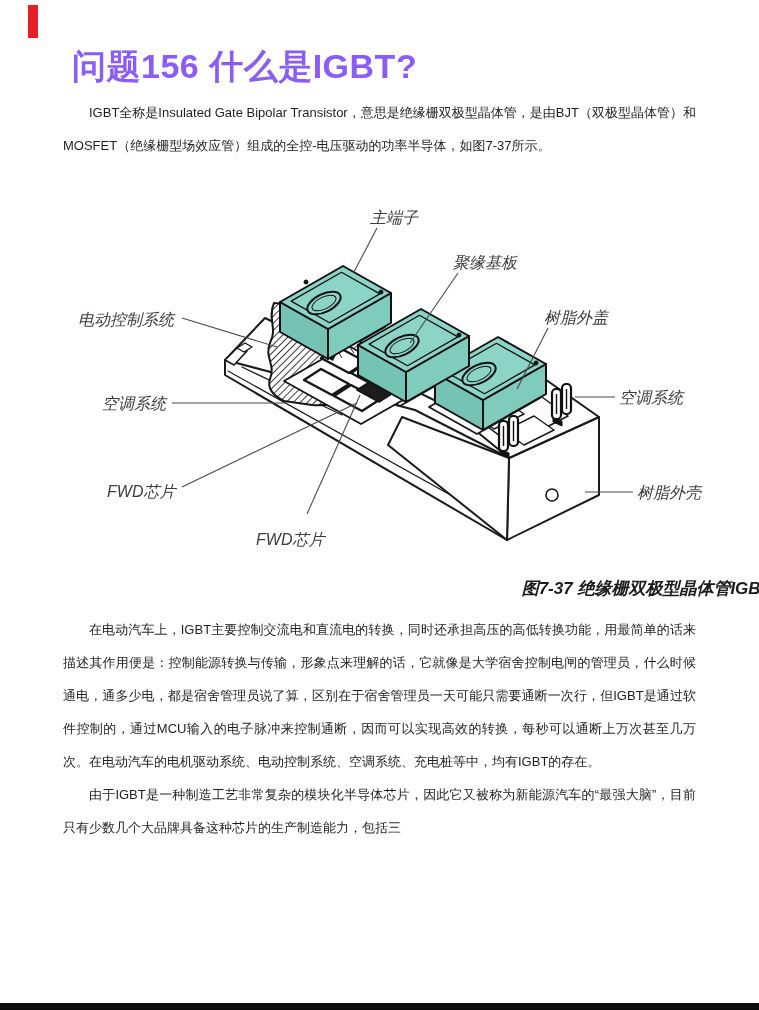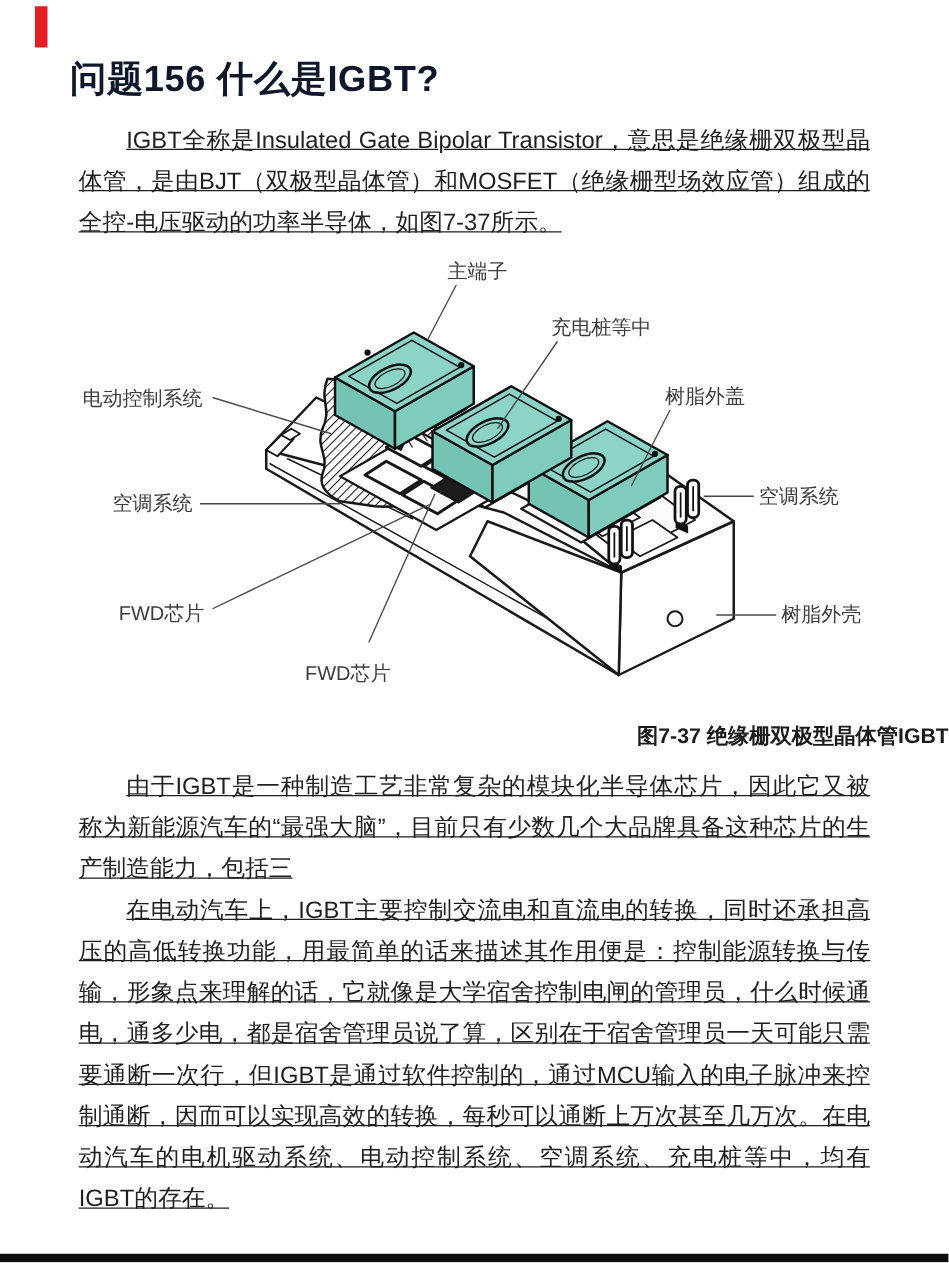--- a/index.html
+++ b/index.html
@@ -2,33 +2,32 @@
 <html><head>
 <meta charset="utf-8">
 <style>
   html,body{margin:0;padding:0;background:#ffffff;}
   .page{
     position:relative;width:759px;height:1010px;background:#ffffff;overflow:hidden;
     font-family:"Liberation Sans","DejaVu Sans",sans-serif;color:#212121;
   }
   .red-marker{position:absolute;left:28px;top:5px;width:10px;height:33px;background:#e51e25;}
   .doc-title{
-    position:absolute;left:56px;top:44px;width:640px;margin:0;
-    font-size:29px;font-weight:700;color:#0f172a;letter-spacing:0.5px;
+    position:absolute;left:72px;top:44px;width:640px;margin:0;
+    font-size:34px;font-weight:700;color:#8b5cf6;letter-spacing:0.5px;
   }
   .para{
     position:absolute;left:63px;width:633px;margin:0;
-    font-size:19px;line-height:33px;text-align:justify;text-justify:inter-ideograph;
+    font-size:13px;line-height:33px;text-align:justify;text-justify:inter-ideograph;
     color:#1f1f1f;
-    text-decoration:underline;
   }
   .para p{margin:0;text-indent:2em;}
   .p1{top:96px;}
   .pbody{top:613px;}
-  .figure{position:absolute;left:0;top:0;width:623px;height:1010px;pointer-events:none;}
+  .figure{position:absolute;left:12px;top:0;width:623px;height:1010px;pointer-events:none;font-style:italic;}
   .diagram-svg{position:absolute;left:0;top:195px;width:759px;height:380px;}
   .label{position:absolute;font-size:16px;color:#3c3c3c;white-space:nowrap;line-height:18px;}
   .caption{
     position:absolute;left:0;top:577px;width:759px;margin:0;text-align:right;
     font-size:17px;font-weight:700;color:#1b1b1b;
   }
   .footer{position:absolute;left:0;top:938px;width:759px;height:72px;text-align:center;}
   .bottom-bar{position:absolute;left:0;top:1003px;width:759px;height:7px;background:#0d0d0d;}
 </style>
 </head>
@@ -161,35 +160,35 @@
         <line x1="170" y1="123" x2="265" y2="152"></line>
         <line x1="160" y1="208" x2="272" y2="208"></line>
         <line x1="563" y1="202" x2="603" y2="202"></line>
         <line x1="170" y1="292" x2="345" y2="208"></line>
         <line x1="295" y1="319" x2="348" y2="200"></line>
         <line x1="573" y1="297" x2="621" y2="297"></line>
       </g>
     </svg>
 
     <span class="label" style="left:358px;top:209px;">主端子</span>
-    <span class="label" style="left:441px;top:254px;">充电桩等中</span>
+    <span class="label" style="left:441px;top:254px;">聚缘基板</span>
     <span class="label" style="left:532px;top:309px;">树脂外盖</span>
     <span class="label" style="left:66px;top:311px;">电动控制系统</span>
     <span class="label" style="left:90px;top:395px;">空调系统</span>
     <span class="label" style="left:607px;top:389px;">空调系统</span>
     <span class="label" style="left:95px;top:483px;">FWD芯片</span>
     <span class="label" style="left:244px;top:516px;margin-top:15px;">FWD芯片</span>
     <span class="label" style="left:625px;top:484px;">树脂外壳</span>
 
     <p class="caption">图7-37 绝缘栅双极型晶体管IGBT</p>
   </div>
 
   <div class="para pbody">
+    <p>在电动汽车上，IGBT主要控制交流电和直流电的转换，同时还承担高压的高低转换功能，用最简单的话来描述其作用便是：控制能源转换与传输，形象点来理解的话，它就像是大学宿舍控制电闸的管理员，什么时候通电，通多少电，都是宿舍管理员说了算，区别在于宿舍管理员一天可能只需要通断一次行，但IGBT是通过软件控制的，通过MCU输入的电子脉冲来控制通断，因而可以实现高效的转换，每秒可以通断上万次甚至几万次。在电动汽车的电机驱动系统、电动控制系统、空调系统、充电桩等中，均有IGBT的存在。</p>
     <p>由于IGBT是一种制造工艺非常复杂的模块化半导体芯片，因此它又被称为新能源汽车的“最强大脑”，目前只有少数几个大品牌具备这种芯片的生产制造能力，包括三</p>
-    <p>在电动汽车上，IGBT主要控制交流电和直流电的转换，同时还承担高压的高低转换功能，用最简单的话来描述其作用便是：控制能源转换与传输，形象点来理解的话，它就像是大学宿舍控制电闸的管理员，什么时候通电，通多少电，都是宿舍管理员说了算，区别在于宿舍管理员一天可能只需要通断一次行，但IGBT是通过软件控制的，通过MCU输入的电子脉冲来控制通断，因而可以实现高效的转换，每秒可以通断上万次甚至几万次。在电动汽车的电机驱动系统、电动控制系统、空调系统、充电桩等中，均有IGBT的存在。</p>
   </div>
 
   <div class="footer">
     
     
     
   </div>
 
   <div class="bottom-bar"></div>
 </div>

